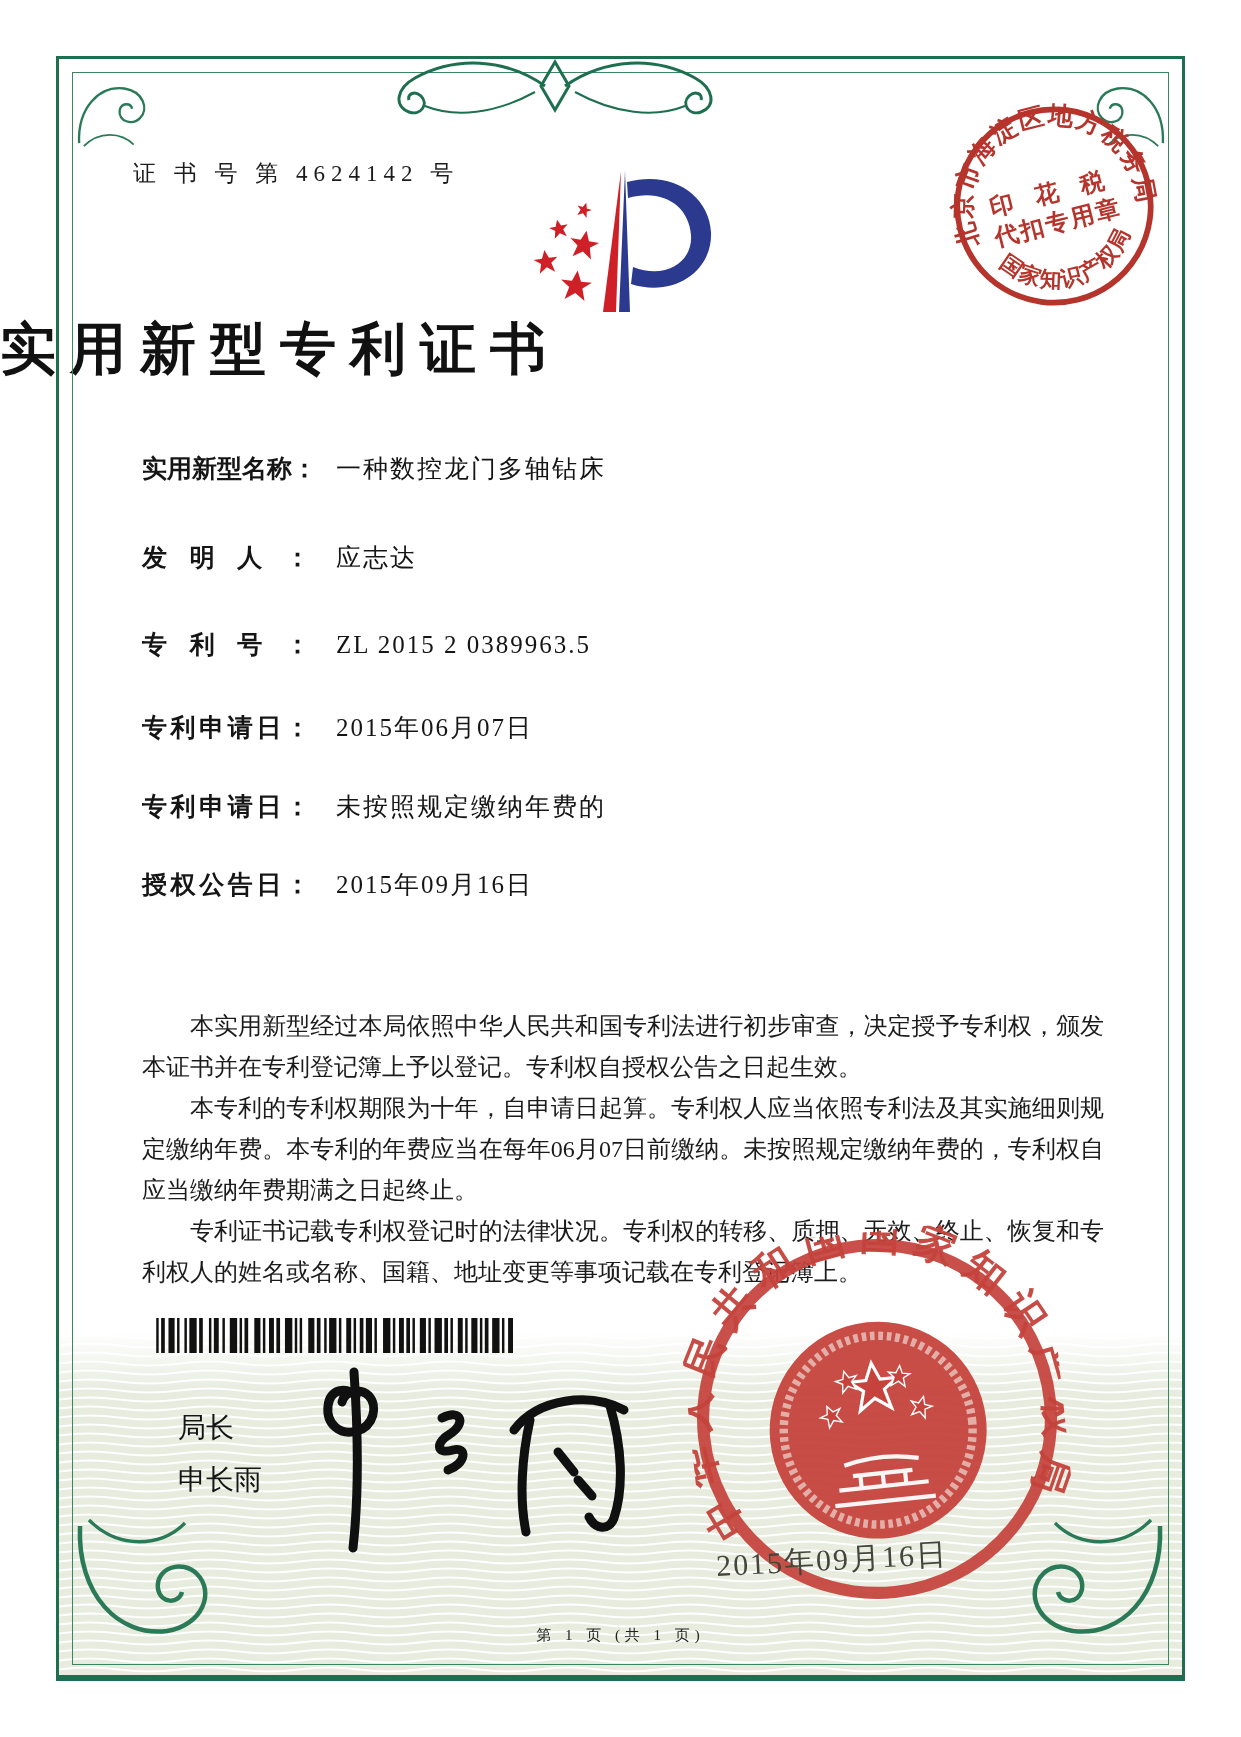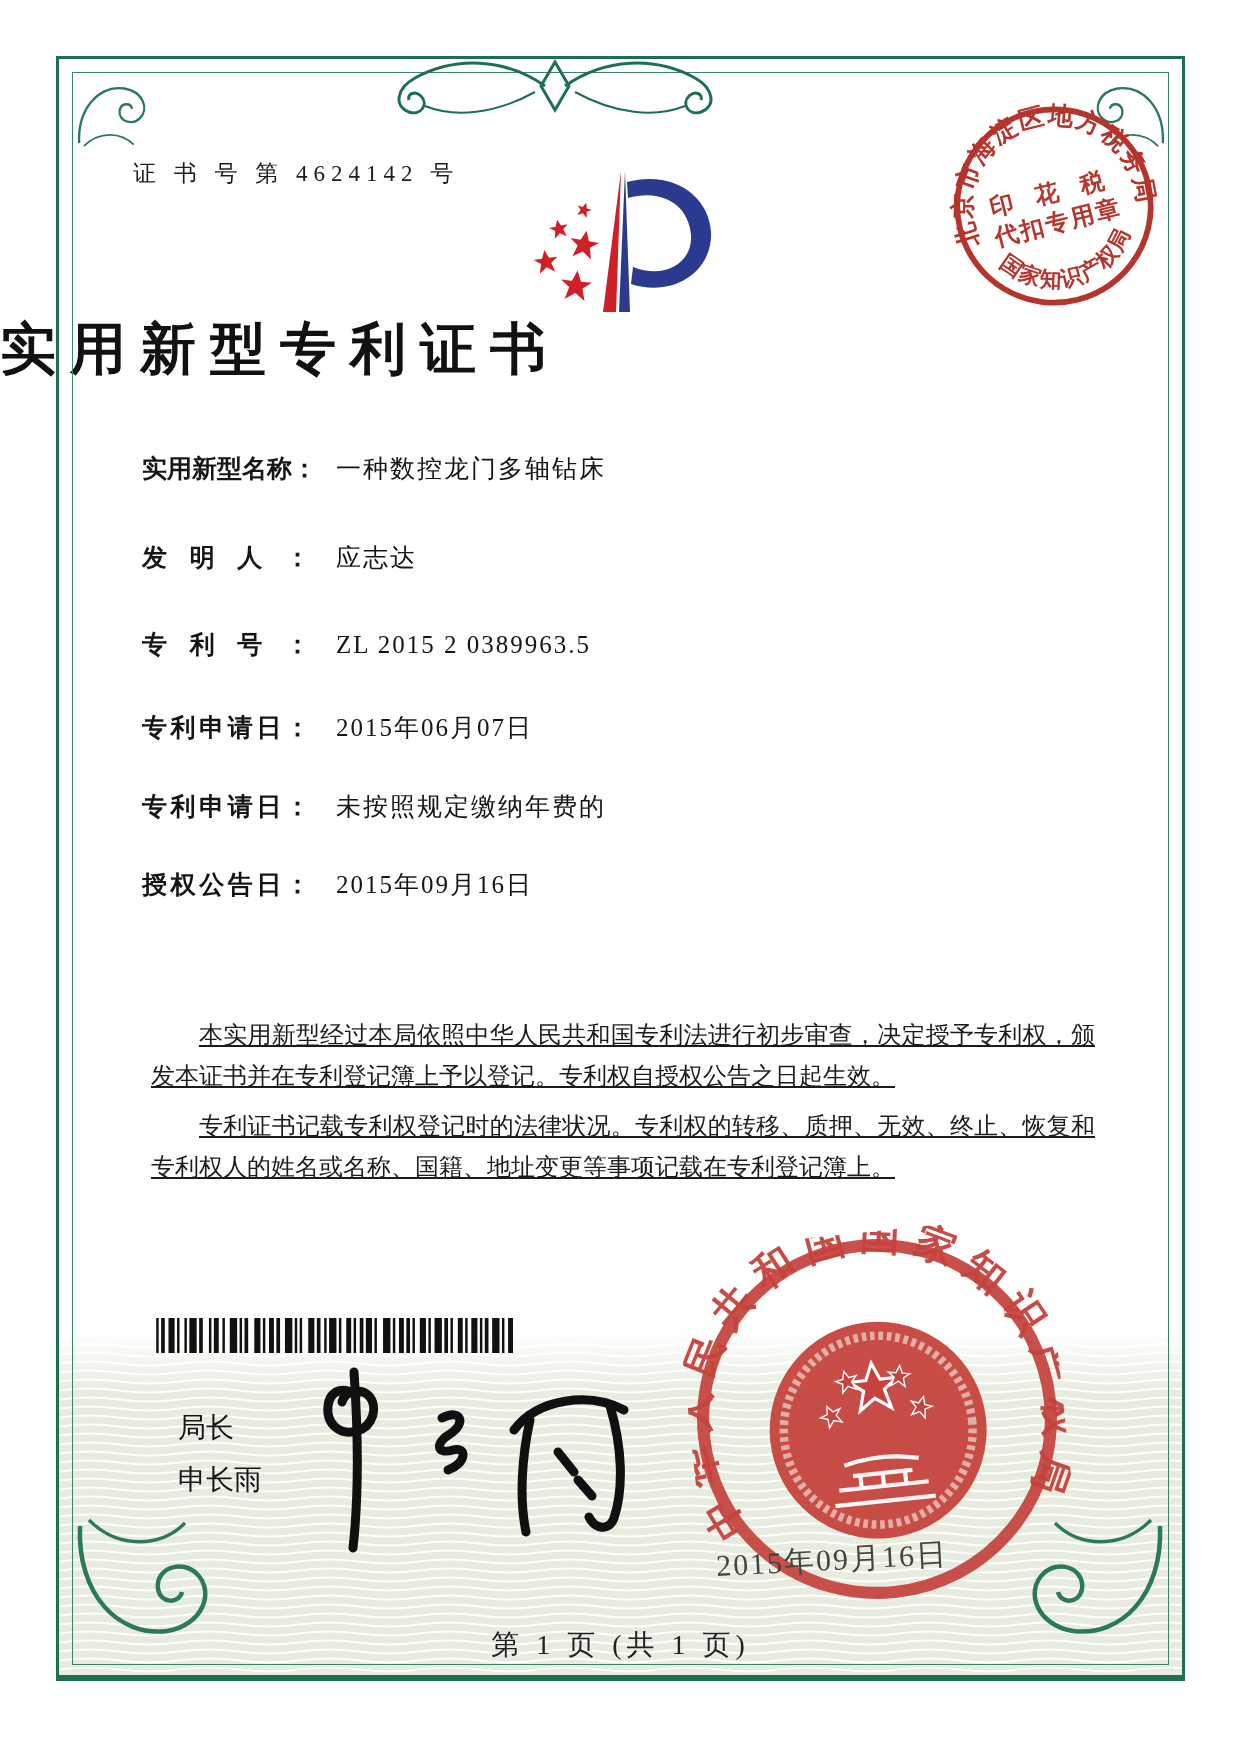--- a/index.html
+++ b/index.html
@@ -13,35 +13,35 @@
   
   .cert-no{position:absolute;left:133px;top:158px;font-size:23px;letter-spacing:6px;color:#1c1c1c;z-index:5;}
   .title{position:absolute;left:0;top:312px;width:1120px;text-align:left;font-size:56px;font-weight:bold;
          letter-spacing:14px;color:#111;z-index:5;}
   
   .field{position:absolute;left:142px;font-size:25px;color:#151515;z-index:5;white-space:nowrap;}
   .field .flabel{display:inline-block;width:168px;text-align:justify;text-align-last:justify;font-weight:bold;}
   .field .fvalue{margin-left:26px;letter-spacing:2px;}
   
   .paras{position:absolute;left:142px;top:1006px;width:962px;z-index:5;}
-  .paras p{margin:9px;text-indent:2em;font-size:24px;line-height:41px;text-align:justify;color:#1b1b1b;text-decoration:underline;}
+  .paras p{margin:0;text-indent:2em;font-size:24px;line-height:41px;text-align:justify;color:#1b1b1b;}
   
   .barcode{position:absolute;left:155px;top:1318px;width:358px;height:35px;z-index:6;}
   
   .waves{position:absolute;left:59px;right:59px;top:1332px;bottom:62px;z-index:1;}
   .waves .fade{position:absolute;left:0;right:0;top:0;height:60px;background:linear-gradient(#ffffff,rgba(255,255,255,0));}
   
   .sig-labels{position:absolute;left:178px;top:1402px;z-index:6;font-family:"Liberation Sans","DejaVu Sans",sans-serif;
               font-size:28px;color:#141414;line-height:52px;}
   .sig-script{position:absolute;left:290px;top:1356px;z-index:6;}
   
   .seal{position:absolute;left:690px;top:1232px;width:374px;height:374px;z-index:5;transform:rotate(-6deg);}
   .seal-date{position:absolute;left:716px;top:1540px;z-index:7;font-size:30px;letter-spacing:2px;color:#45443a;transform:rotate(-3deg);}
   
-  .footer{position:absolute;left:0;top:1626px;width:1241px;text-align:center;font-size:28px;letter-spacing:5px;color:#222;z-index:6;}
+  .footer{position:absolute;left:0;top:1626px;width:1241px;text-align:center;font-size:15px;letter-spacing:5px;color:#222;z-index:6;}
   
   .tax-stamp{position:absolute;left:950px;top:102px;width:208px;height:208px;z-index:9;transform:rotate(-14deg);}
   
   .logo{position:absolute;left:505px;top:158px;width:212px;height:162px;z-index:5;}
   
   .orn-top{position:absolute;left:385px;top:48px;width:340px;height:78px;z-index:9;}
   .orn{position:absolute;z-index:9;}
 </style>
 </head>
 <body>
@@ -142,20 +142,21 @@
 </div>
 <div class="field" style="top:790px">
   <span class="flabel">专利申请日：</span><span class="fvalue">未按照规定缴纳年费的</span>
 </div>
 <div class="field" style="top:868px">
   <span class="flabel">授权公告日：</span><span class="fvalue">2015年09月16日</span>
 </div>
 
 <div class="paras">
   <p>本实用新型经过本局依照中华人民共和国专利法进行初步审查，决定授予专利权，颁发本证书并在专利登记簿上予以登记。专利权自授权公告之日起生效。</p>
+  <p>本专利的专利权期限为十年，自申请日起算。专利权人应当依照专利法及其实施细则规定缴纳年费。本专利的年费应当在每年06月07日前缴纳。未按照规定缴纳年费的，专利权自应当缴纳年费期满之日起终止。</p>
   <p>专利证书记载专利权登记时的法律状况。专利权的转移、质押、无效、终止、恢复和专利权人的姓名或名称、国籍、地址变更等事项记载在专利登记簿上。</p>
 </div>
 
 <svg class="barcode" id="barcode-svg" viewBox="0 0 292 35" preserveAspectRatio="none">
     <path d="M1 0h2v35h-2z M5 0h3v35h-3z M11 0h5v35h-5z M18 0h2v35h-2z M24 0h2v35h-2z M28 0h6v35h-6z M36 0h3v35h-3z M44 0h2v35h-2z M48 0h4v35h-4z M55 0h2v35h-2z M61 0h6v35h-6z M69 0h2v35h-2z M73 0h3v35h-3z M81 0h5v35h-5z M88 0h2v35h-2z M93 0h4v35h-4z M99 0h3v35h-3z M106 0h6v35h-6z M114 0h2v35h-2z M118 0h2v35h-2z M125 0h5v35h-5z M132 0h3v35h-3z M138 0h2v35h-2z M142 0h6v35h-6z M150 0h2v35h-2z M156 0h4v35h-4z M162 0h2v35h-2z M167 0h3v35h-3z M172 0h5v35h-5z M179 0h2v35h-2z M186 0h6v35h-6z M194 0h2v35h-2z M199 0h4v35h-4z M205 0h3v35h-3z M210 0h2v35h-2z M216 0h5v35h-5z M223 0h2v35h-2z M228 0h6v35h-6z M236 0h3v35h-3z M241 0h2v35h-2z M247 0h4v35h-4z M253 0h2v35h-2z M258 0h5v35h-5z M265 0h2v35h-2z M269 0h3v35h-3z M275 0h6v35h-6z M283 0h2v35h-2z M288 0h4v35h-4z " fill="#111"></path>
   </svg>
 
 <div class="sig-labels">
   <div>局长</div>
   <div>申长雨</div>

